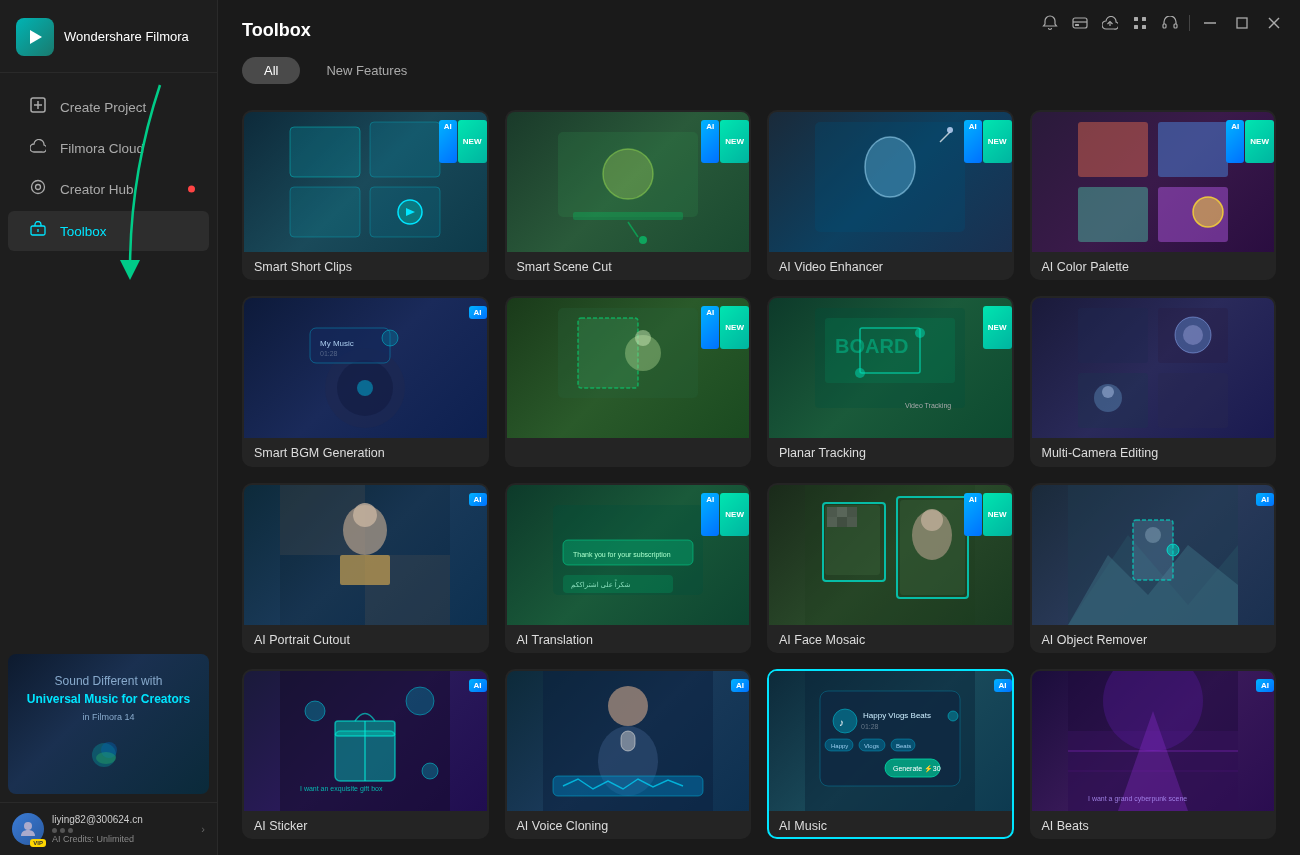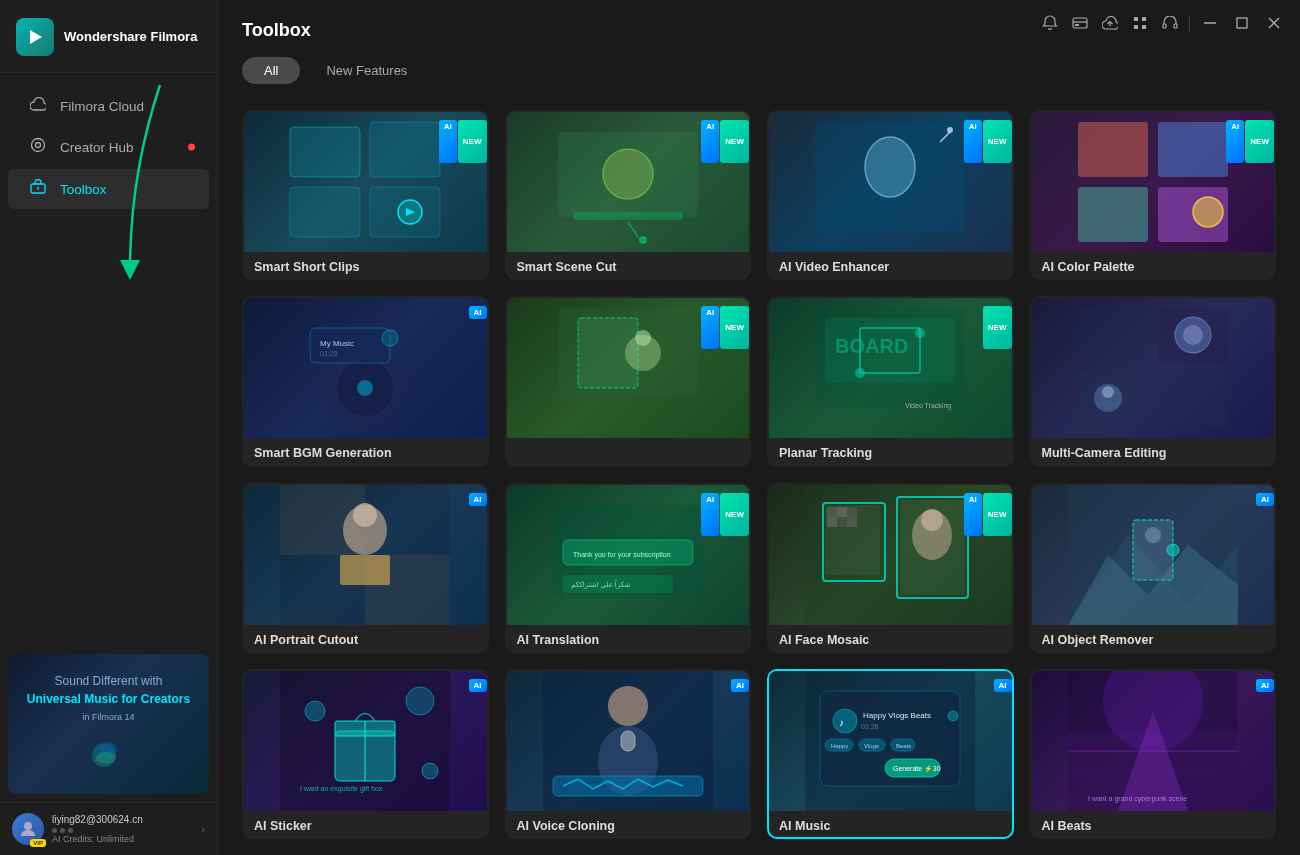--- a/index.html
+++ b/index.html
@@ -36,21 +36,21 @@
       background: linear-gradient(135deg, #00b4b4, #1a7a6e);
       border-radius: 8px;
       display: flex;
       align-items: center;
       justify-content: center;
       font-size: 18px;
       color: #fff;
     }
     .logo-text {
       font-size: 13px;
-      font-weight: 700;
+      font-weight: 400;
       color: #fff;
       line-height: 1.3;
     }
     .sidebar-nav {
       padding: 12px 0;
       flex: 1;
     }
     .nav-item {
       display: flex;
       align-items: center;
@@ -299,21 +299,21 @@
       color: #fff;
       font-size: 8px;
       font-weight: 700;
       padding: 17px 5px;
       border-radius: 3px;
     }
     .card-label {
       padding: 8px 10px 10px 10px;
       font-size: 12.5px;
       color: #ddd;
-      font-weight: 700;
+      font-weight: 400;
     }
 
     
     .thumb-smart-short { background: linear-gradient(135deg, #0d2a3a 0%, #1a4a5a 50%, #0d3a4a 100%); }
     .thumb-smart-scene { background: linear-gradient(135deg, #1a3a2a 0%, #2a5a3a 50%, #1a4a30 100%); }
     .thumb-ai-video { background: linear-gradient(135deg, #1a2a3a 0%, #0d4060 50%, #1a3050 100%); }
     .thumb-ai-color { background: linear-gradient(135deg, #2a1a3a 0%, #3a1a4a 50%, #2a0d40 100%); }
     .thumb-smart-bgm { background: linear-gradient(135deg, #0d1a3a 0%, #1a2a5a 50%, #0d2050 100%); }
     .thumb-auto-reframe { background: linear-gradient(135deg, #1a3a1a 0%, #2a5a2a 50%, #1a4a20 100%); }
     .thumb-planar { background: linear-gradient(135deg, #0d3a2a 0%, #1a5a3a 50%, #0d4a30 100%); }
@@ -347,20 +347,30 @@
       <div class="logo-icon">
         <svg width="22" height="22" viewBox="0 0 22 22">
           <polygon points="6,4 18,11 6,18" fill="#fff"></polygon>
         </svg>
       </div>
       <div class="logo-text">Wondershare Filmora</div>
     </div>
 
     <nav class="sidebar-nav">
 
+      <div class="nav-item">
+        <span class="nav-icon">
+          <svg width="16" height="16" viewBox="0 0 16 16">
+            <rect x="1" y="1" width="14" height="14" rx="2" fill="none" stroke="#aaa" stroke-width="1.5"></rect>
+            <line x1="8" y1="4" x2="8" y2="12" stroke="#aaa" stroke-width="1.5"></line>
+            <line x1="4" y1="8" x2="12" y2="8" stroke="#aaa" stroke-width="1.5"></line>
+          </svg>
+        </span>
+        <span>Create Project</span>
+      </div>
 
       <div class="nav-item">
         <span class="nav-icon">
           <svg width="16" height="14" viewBox="0 0 16 14">
             <path d="M12 13H4a4 4 0 0 1 0-8 5 5 0 0 1 10 1 3 3 0 0 1-2 7z" fill="none" stroke="#aaa" stroke-width="1.3"></path>
           </svg>
         </span>
         <span>Filmora Cloud</span>
       </div>
 

